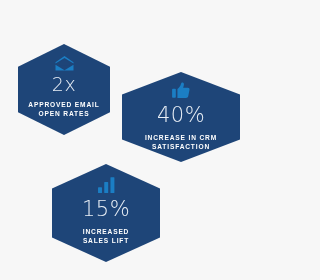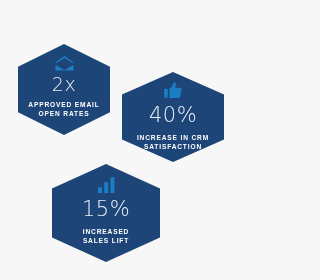--- a/index.html
+++ b/index.html
@@ -79,21 +79,21 @@
     z-index: 3;
   }
   #hex-email .hex-icon { margin-top: 12px; }
   #hex-email .hex-number { font-size: 19px; margin-top: 4px; }
   #hex-email .hex-label { font-size: 6.6px; letter-spacing: 0.85px; margin-top: 7px; }
 
   
   #hex-crm {
     left: 122px;
     top: 55px;
-    width: 102px;
+    width: 118px;
     height: 90px;
     z-index: 2;
   }
   #hex-crm .hex-icon { margin-top: 10px; }
   #hex-crm .hex-number { font-size: 21px; margin-top: 6px; }
   #hex-crm .hex-label { font-size: 6.6px; letter-spacing: 0.85px; margin-top: 8px; }
 
   
   #hex-sales {
     left: 52px;

